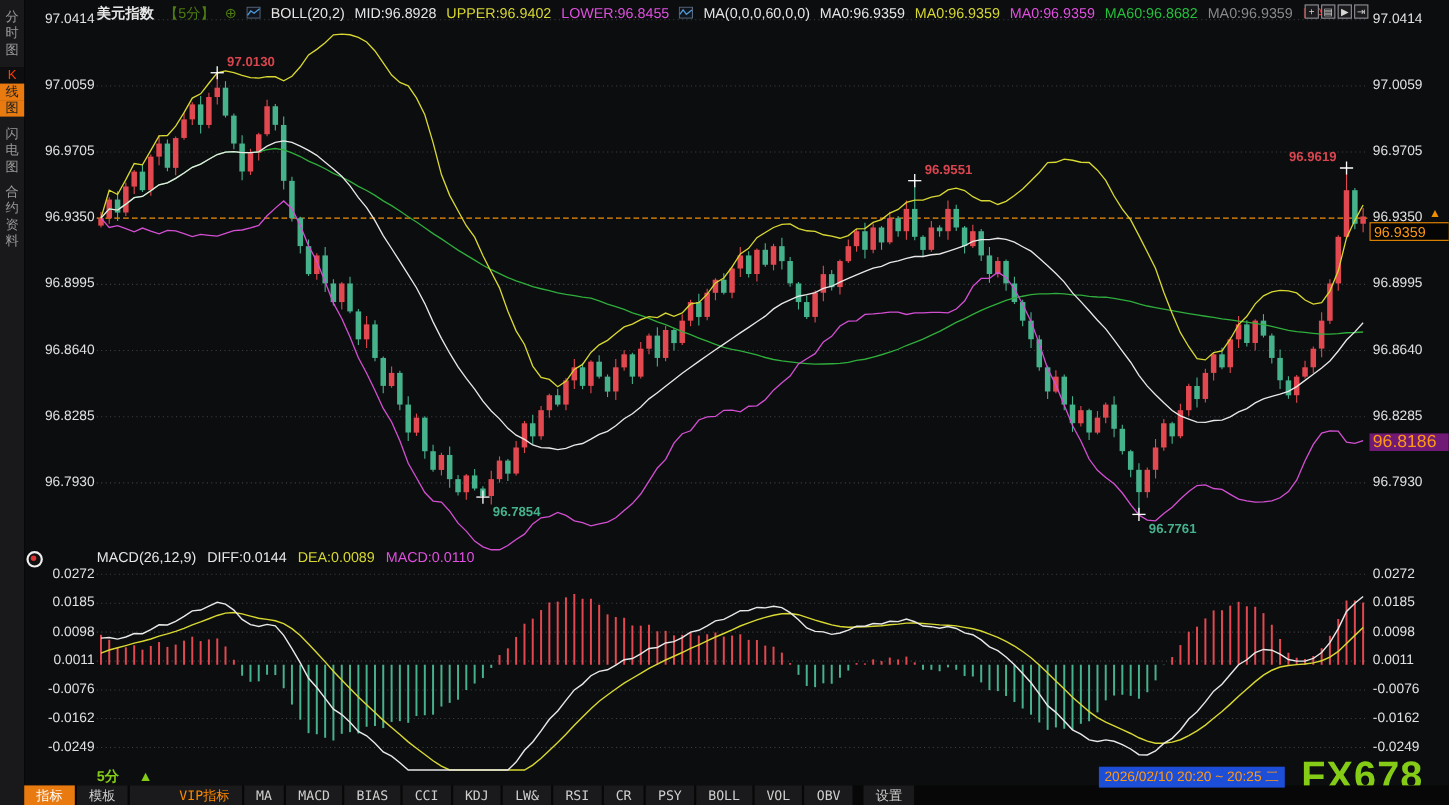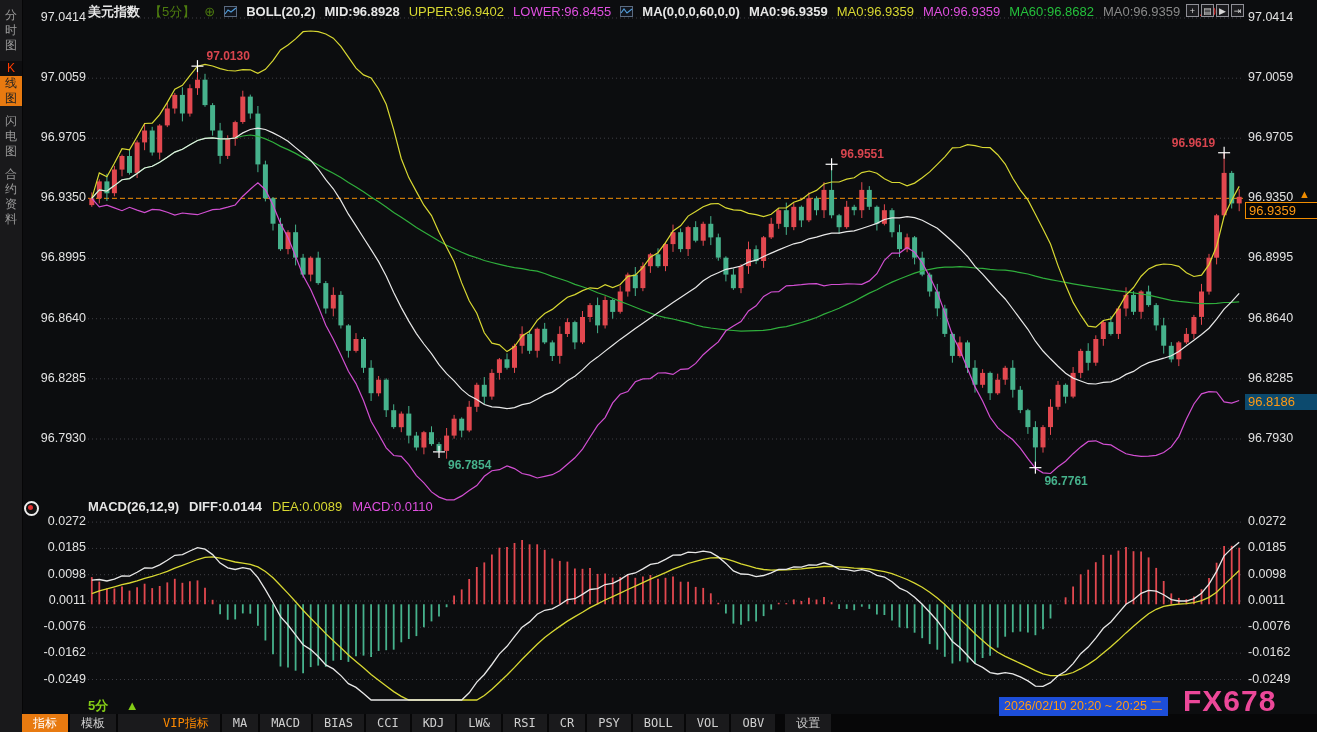--- a/index.html
+++ b/index.html
@@ -13,58 +13,58 @@
   
   #sidebar{position:absolute;left:0;top:0;width:22px;height:732px;background:#19191b;
            z-index:3;display:flex;flex-direction:column;align-items:center;border-right:1px solid #060607;}
   .side-item{width:22px;text-align:center;margin-top:8px;cursor:default;}
   .schar{display:block;font-size:12px;line-height:15px;color:#9a9a9a;}
   .schar.on{background:#e87a10;color:#222;}
   .schar.first{color:#ff3c00;background:#0e0e10;}
   
   #header-bar{position:absolute;left:88px;top:3px;height:17px;z-index:2;display:flex;
               align-items:center;gap:9px;font-size:13px;white-space:nowrap;}
-  .w{color:#e6e6e6;font-weight:bold;} .b{font-weight:bold;} .yel{color:#d8d832;} .mag{color:#e050e0;}
+  .w{color:#e6e6e6;} .b{font-weight:bold;} .yel{color:#d8d832;} .mag{color:#e050e0;}
   .grn{color:#25c03c;} .gry{color:#8a8a8a;} .red{color:#e03030;} .org{color:#4d7c0f;}
   .mini-chart{width:13px;height:11px;display:inline-block;}
   
   #tr-icons{position:absolute;left:1186px;top:4px;z-index:2;display:flex;gap:2px;}
   .tr-ic{width:13px;height:13px;border:1px solid #8f8f96;background:#1b1b1e;color:#d6d6d6;
          font-size:9px;line-height:12px;text-align:center;box-sizing:border-box;}
   
   .axis-lab{position:absolute;z-index:2;font-size:12.5px;color:#e2e2e2;white-space:nowrap;}
   .axis-left{width:62px;text-align:right;left:24px;}
   .axis-right{left:1248px;text-align:left;}
   
   #price-arrow{position:absolute;left:1299px;top:188px;z-index:2;color:#f08c00;font-size:11px;}
   #price-badge{position:absolute;left:1245px;top:202px;width:68px;height:15px;z-index:3;
                background:#050505;border:1px solid #f08c00;color:#ff9913;font-size:13px;
                line-height:15px;padding-left:3px;}
   #ref-badge{position:absolute;left:1245px;top:394px;width:70px;height:16px;z-index:2;
-             background:#0c4a6e;color:#ff9913;font-size:13px;line-height:16px;padding-left:3px;}
+             background:#701a75;color:#ff9913;font-size:16px;line-height:16px;padding-left:3px;}
   
   #macd-target{position:absolute;left:24px;top:501px;z-index:2;width:11px;height:11px;
                border:2px solid #eee;border-radius:50%;background:#111;}
   #macd-target::after{content:"";position:absolute;left:2px;top:2px;width:5px;height:5px;
                border-radius:50%;background:#e03030;}
   #macd-header{position:absolute;left:88px;top:499px;z-index:2;display:flex;gap:10px;
                font-size:13px;white-space:nowrap;}
   
   #tf-row{position:absolute;left:88px;top:697px;z-index:2;font-size:13px;font-weight:bold;color:#84cc16;}
   #tf-row .arr{margin-left:14px;font-weight:normal;}
   #tab-bar{position:absolute;left:22px;top:714px;width:1295px;height:18px;background:#070708;
            z-index:3;display:flex;gap:2px;}
   .tab{height:18px;line-height:18px;padding:0 11px;background:#1a1a1c;color:#cfcfcf;
        font-family:"DejaVu Sans Mono","Liberation Mono",monospace;font-size:12px;cursor:default;}
   .tab.sel{background:#e87a10;color:#fff;}
   .tab.vip{color:#ff8a00;padding-left:45px;}
   .tab.gear{margin-left:8px;}
   #timestamp{position:absolute;left:999px;top:697px;z-index:4;background:#1d4ed8;color:#ff9913;
              font-size:12.5px;padding:1px 5px;}
-  #watermark{position:absolute;left:1183px;top:684px;z-index:2;color:#ec4899;font-size:30px;
+  #watermark{position:absolute;left:1183px;top:684px;z-index:2;color:#84cc16;font-size:36px;
              font-weight:bold;letter-spacing:1px;font-family:"Liberation Sans",sans-serif;}
 </style>
 </head>
 <body>
 
 <div id="stage">
 
   <svg id="chart-svg" width="1317" height="732" viewBox="0 0 1317 732">
       <g>
         <line x1="88" x2="1243" y1="18.0" y2="18.0" class="grid"></line>

